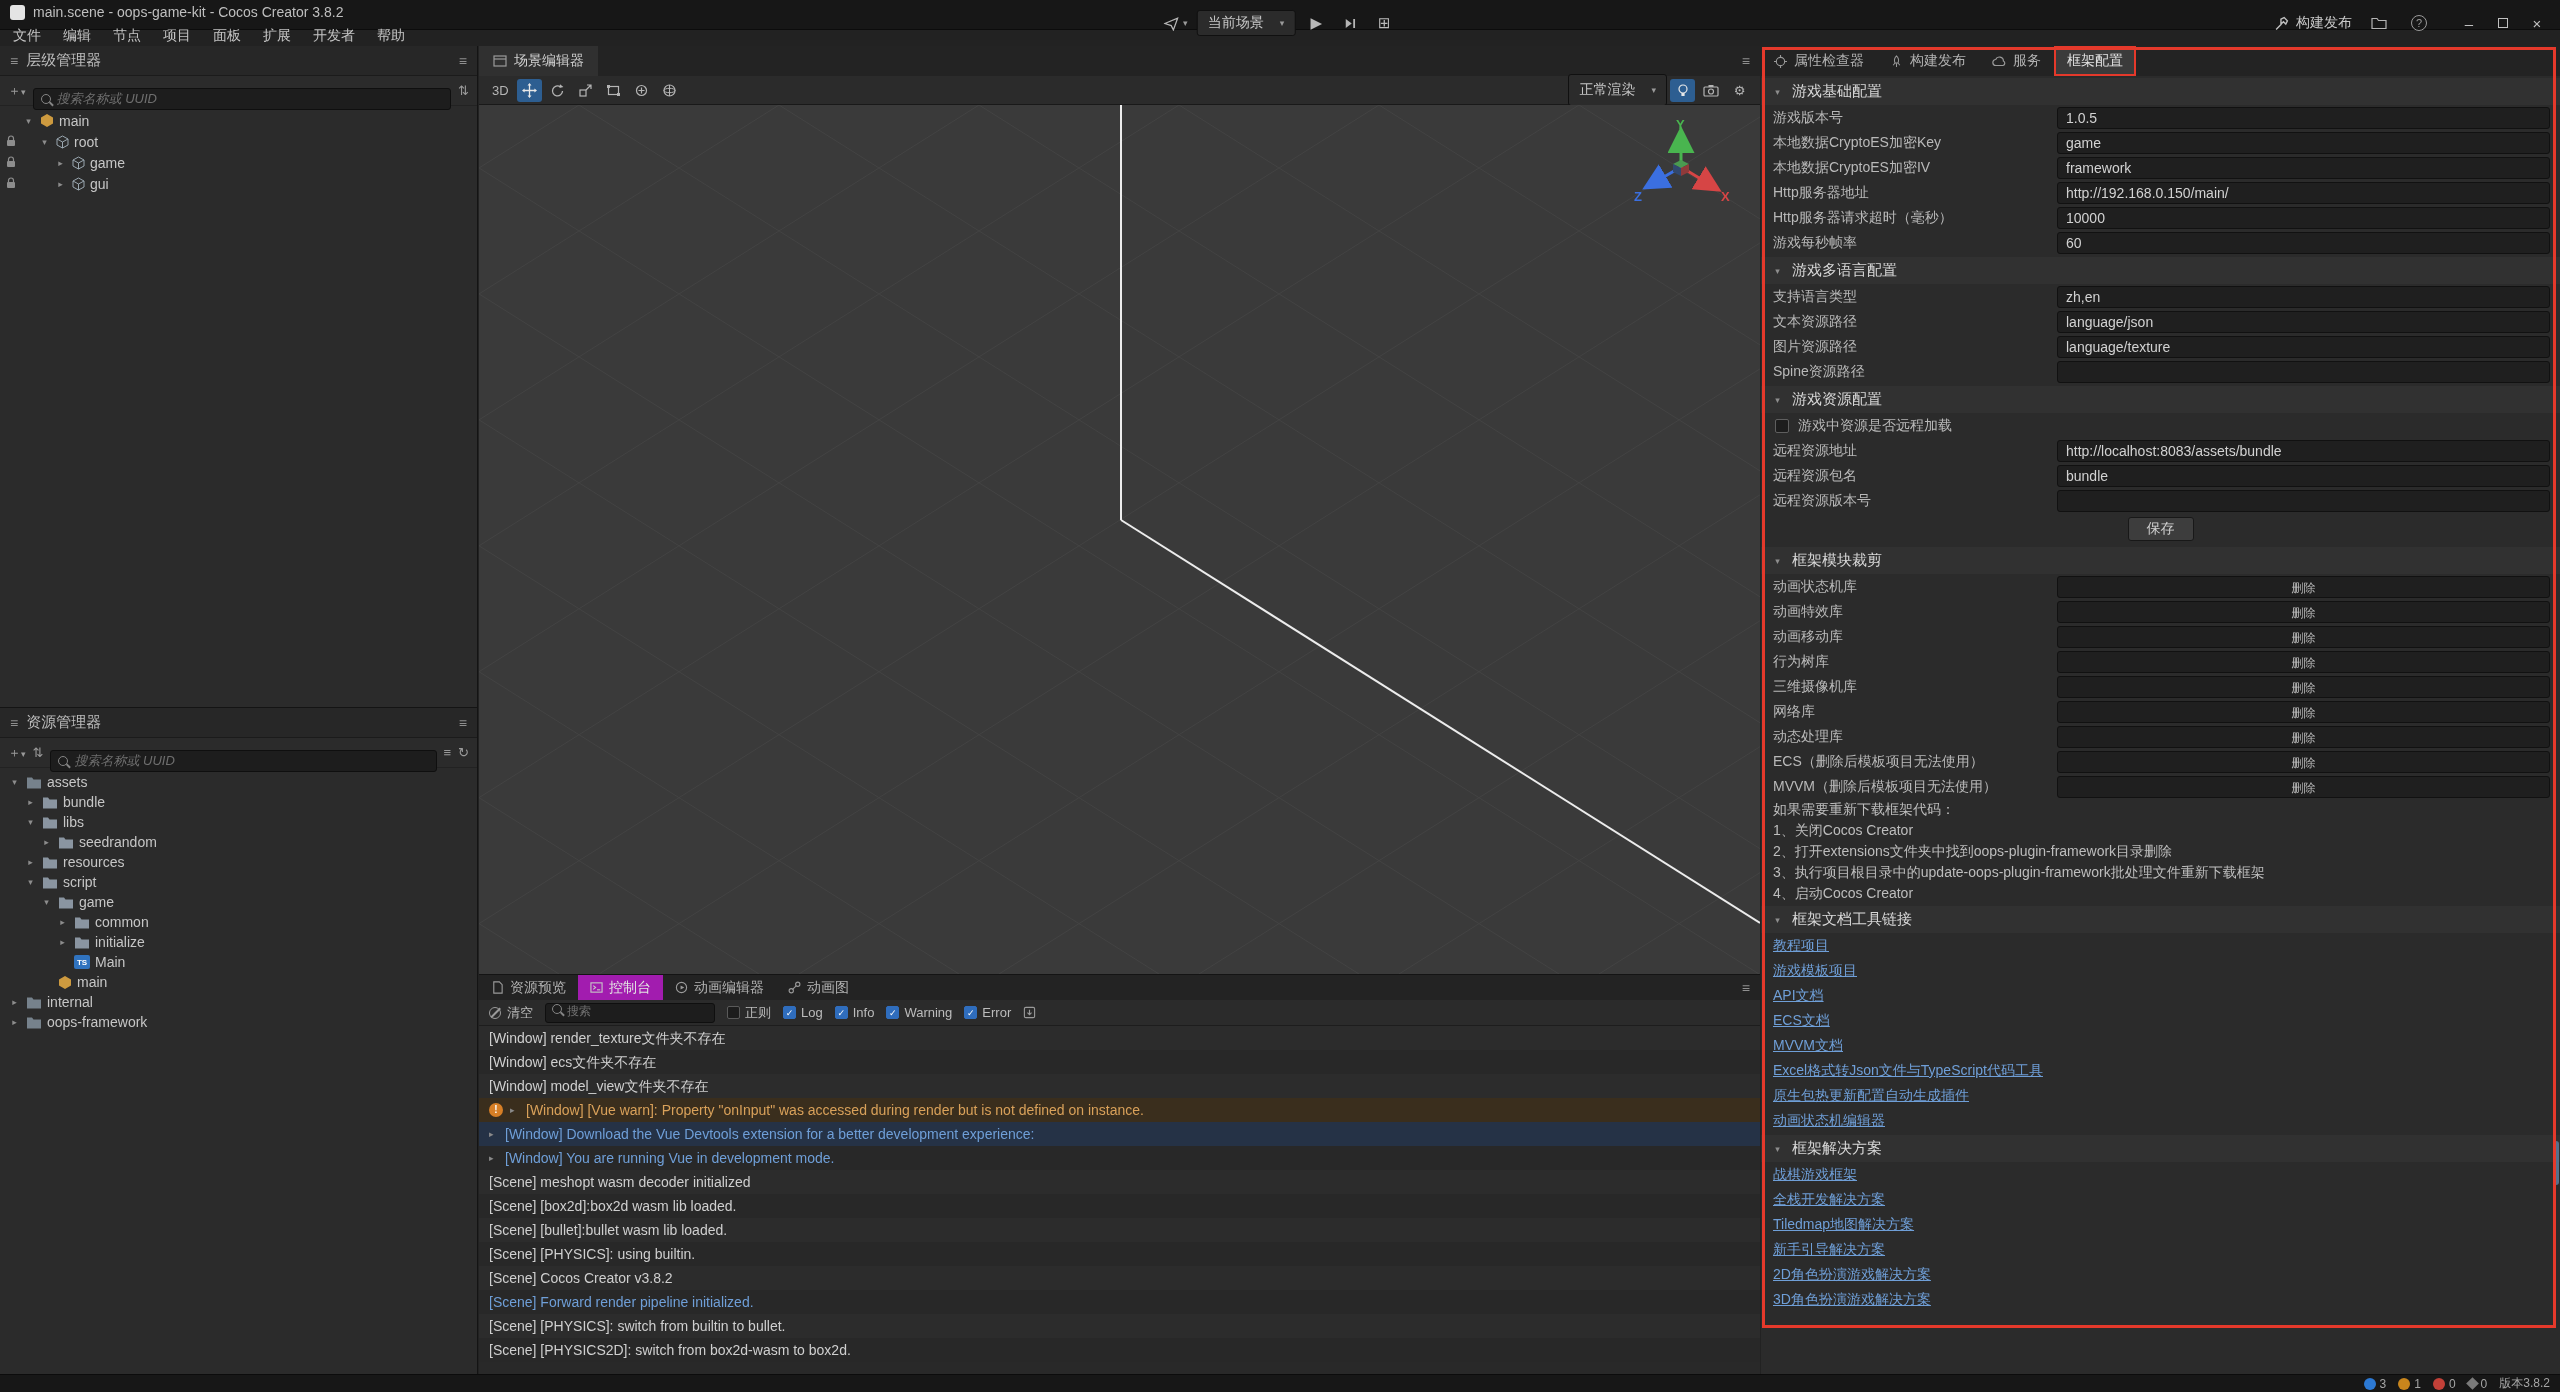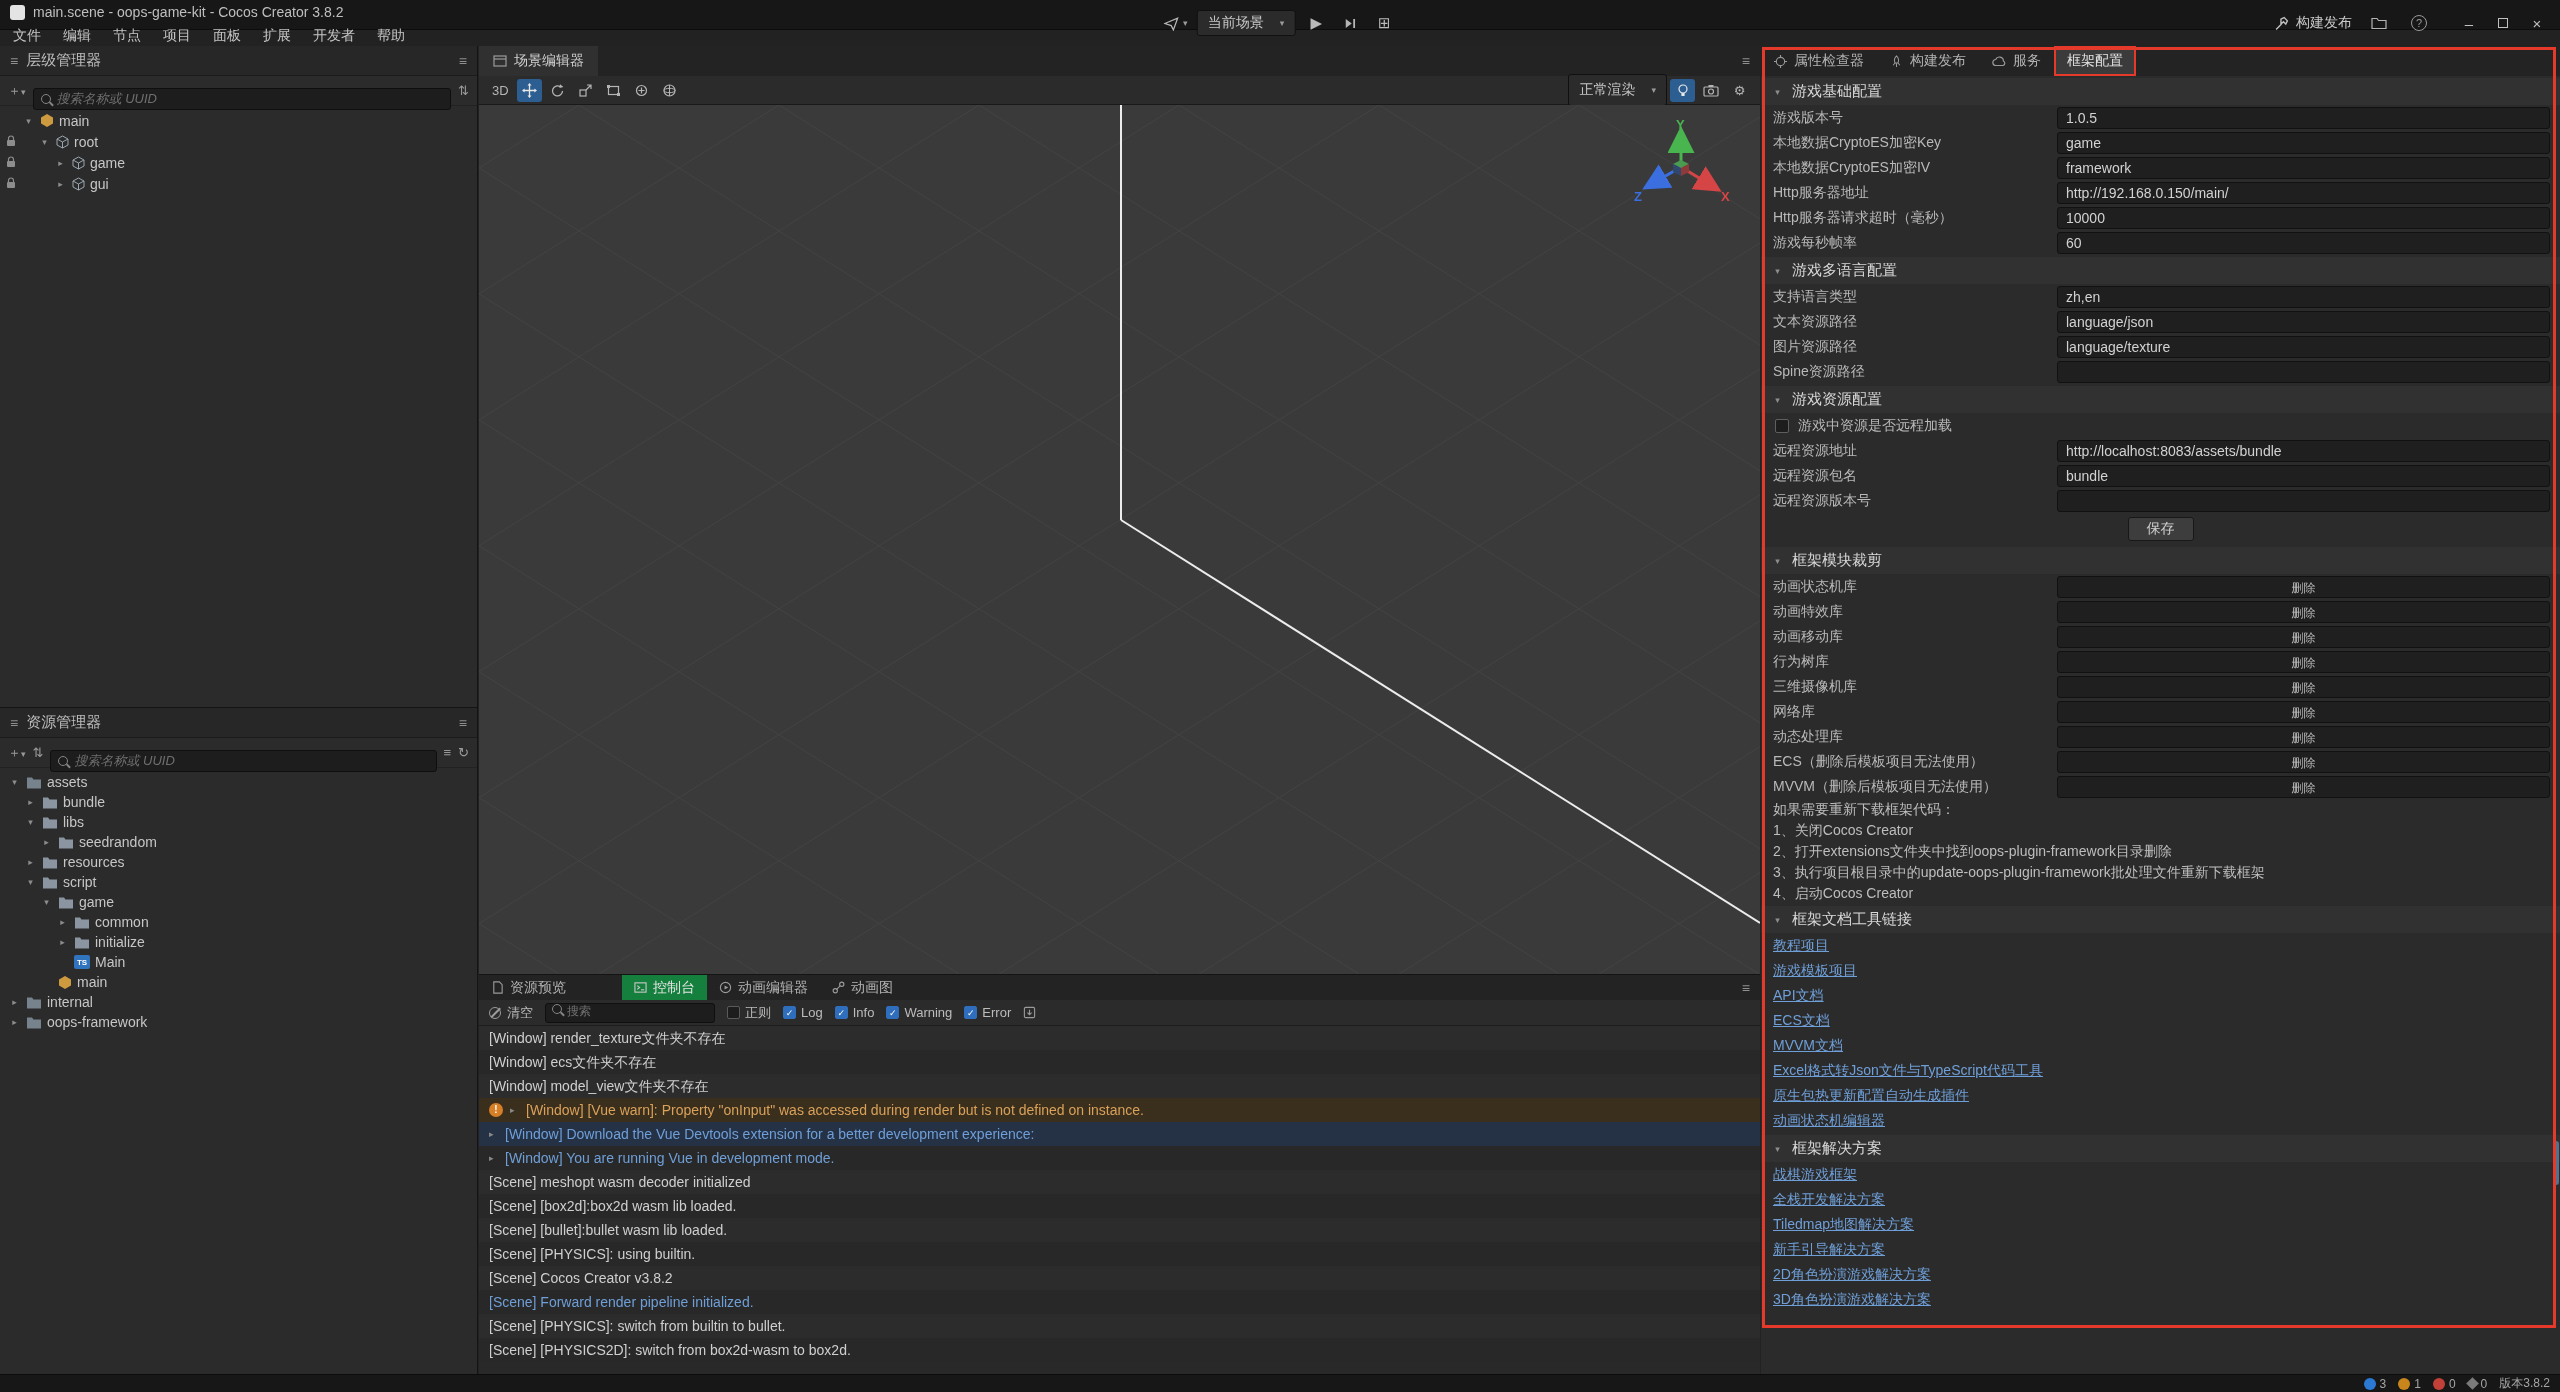--- a/index.html
+++ b/index.html
@@ -58,21 +58,21 @@
   .scene-toolbar { height:29px; background:#2b2b2b; border-bottom:1px solid #191919; display:flex; align-items:center; padding:0 8px; gap:3px; flex:none; }
   .tbtn { min-width:25px; height:23px; display:inline-flex; align-items:center; justify-content:center; border-radius:3px; color:#b5b5b5; font-size:13px; padding:0 5px; }
   .tbtn.active { background:#2d5e91; color:#e8e8e8; }
   .viewport { flex:1; background:#3a3a3a; position:relative; overflow:hidden; }
   .gizmo { position:absolute; top:14px; right:24px; }
 
   
   .console { position:absolute; top:929px; bottom:0; left:0; right:0; display:flex; flex-direction:column; background:#292929; }
   .console-tabbar { height:25px; display:flex; background:#232323; align-items:center; flex:none; }
   .ctab { height:25px; display:flex; align-items:center; gap:6px; padding:0 12px; font-size:14px; color:#b2b2b2; }
-  .ctab.active { background:#15803d; color:#e2e2e2;margin-left:44px; }
+  .ctab.active { background:#a21caf; color:#e2e2e2; }
   .console-toolbar { height:26px; display:flex; align-items:center; gap:12px; padding:0 10px; background:#2b2b2b; border-bottom:1px solid #1d1d1d; flex:none; }
   .clear-btn { display:flex; align-items:center; gap:6px; color:#bcbcbc; font-size:13px; }
   .circle-slash { width:12px; height:12px; border:1.5px solid #9a9a9a; border-radius:50%; position:relative; }
   .circle-slash::after { content:""; position:absolute; left:-1px; top:4.5px; width:13px; height:1.5px; background:#9a9a9a; transform:rotate(-45deg); }
   .console-search { width:170px; height:20px; background:#1d1d1d; border:1px solid #0f0f0f; border-radius:3px; display:flex; align-items:flex-start; padding:0 6px; gap:5px; }
   .console-search input { flex:1; background:transparent; border:none; outline:none; color:#ccc; font-size:12px; font-family:inherit; min-width:0; }
   .console-search input::placeholder { color:#6f6f6f; }
   .filter { display:flex; align-items:center; gap:5px; font-size:13px; color:#bcbcbc; }
   .chk { width:13px; height:13px; border:1px solid #5a5a5a; border-radius:2px; background:#1d1d1d; display:inline-flex; align-items:center; justify-content:center; font-size:9px; color:#fff; flex:none; }
   .chk.on { background:#2f6dbd; border-color:#2f6dbd; }

